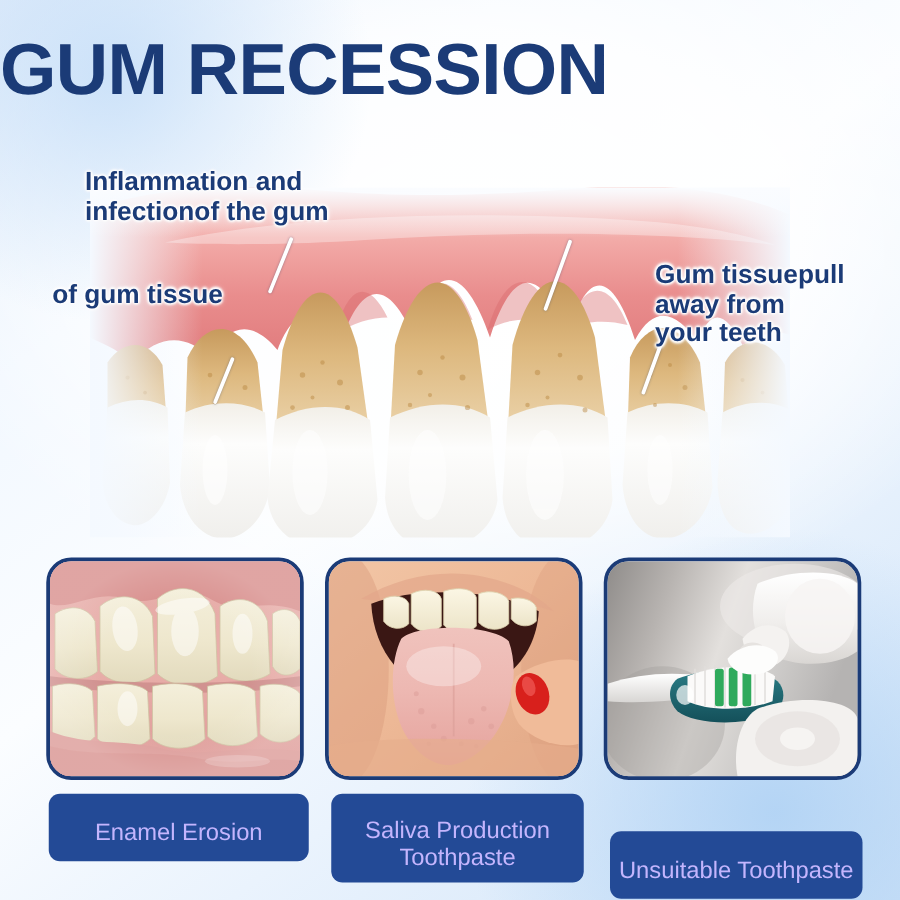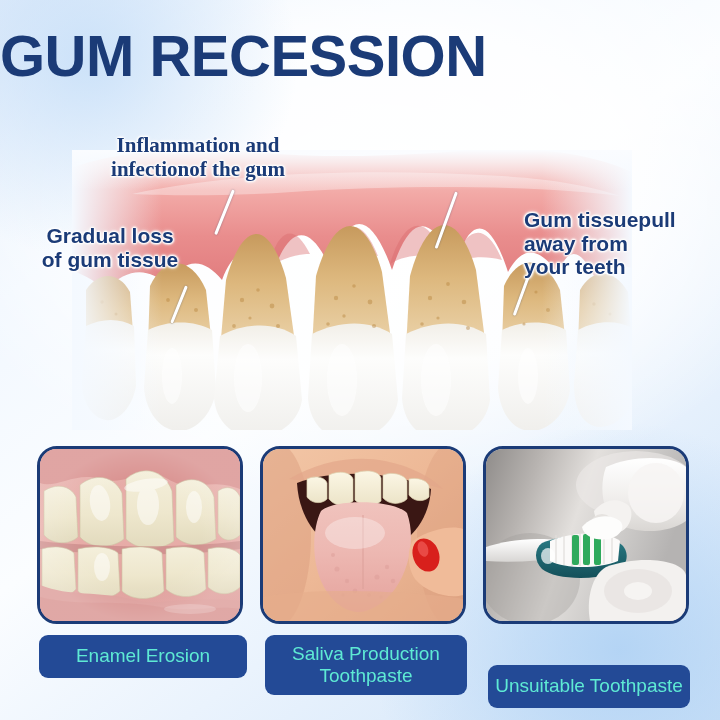--- a/index.html
+++ b/index.html
@@ -67,21 +67,21 @@
     position: absolute;
     z-index: 30;
     color: #1b3b77;
     font-size: 21px;
     font-weight: 700;
     line-height: 1.12;
     text-shadow:
       0 0 3px #ffffff, 0 0 3px #ffffff, 0 0 5px #ffffff,
       1px 0 2px #fff, -1px 0 2px #fff, 0 1px 2px #fff, 0 -1px 2px #fff;
   }
-  .c-inflammation { left: 68px;  top: 134px; width: 260px; text-align: center; font-family: Liberation Serif, serif; }
+  .c-inflammation { left: 68px;  top: 134px; width: 260px; text-align: left; }
   .c-gradual      { left: 10px;  top: 224px; width: 200px; text-align: center; }
   .c-exposed      { left: 392px; top: 136px; width: 150px; text-align: center; }
   .c-pullaway     { left: 524px; top: 208px; width: 200px; text-align: left; }
 
   
   .leader {
     position: absolute;
     z-index: 28;
     background: #ffffff;
     width: 3px;
@@ -111,27 +111,27 @@
     border-radius: 20px;
     overflow: hidden;
     position: relative;
     background: #ddd;
   }
   .photo svg { display: block; width: 100%; height: 100%; }
 
   .caption {
     margin-top: 11px;
     background: #234a96;
-    color: #5eead4;
+    color: #c4b5fd;
     border-radius: 9px;
     font-size: 19px;
     font-weight: 400;
     line-height: 1.14;
     text-align: center;
-    padding: 8px 6px 9px;
+    padding: 19px 6px 9px;
     min-height: 26px;
     display: flex;
     align-items: center;
     justify-content: center;
   }
   .cap-1 { width: 196px; margin-left: 2px; }
   .cap-2 { width: 190px; margin-left: 5px; }
   .cap-3 { width: 190px; margin-left: 5px; margin-top: 41px; }
 </style>
 </head>
@@ -287,21 +287,20 @@
   <div class="leader ld-gradual"></div>
   <div class="leader ld-exposed"></div>
   <div class="leader ld-pullaway"></div>
 
   <div class="callout c-inflammation">
     <div>Inflammation and</div>
     <div>infectionof the gum</div>
   </div>
 
   <div class="callout c-gradual">
-    <div>Gradual loss</div>
     <div>of gum tissue</div>
   </div>
 
 
   <div class="callout c-pullaway">
     <div>Gum tissuepull</div>
     <div>away from</div>
     <div>your teeth</div>
   </div>
 

